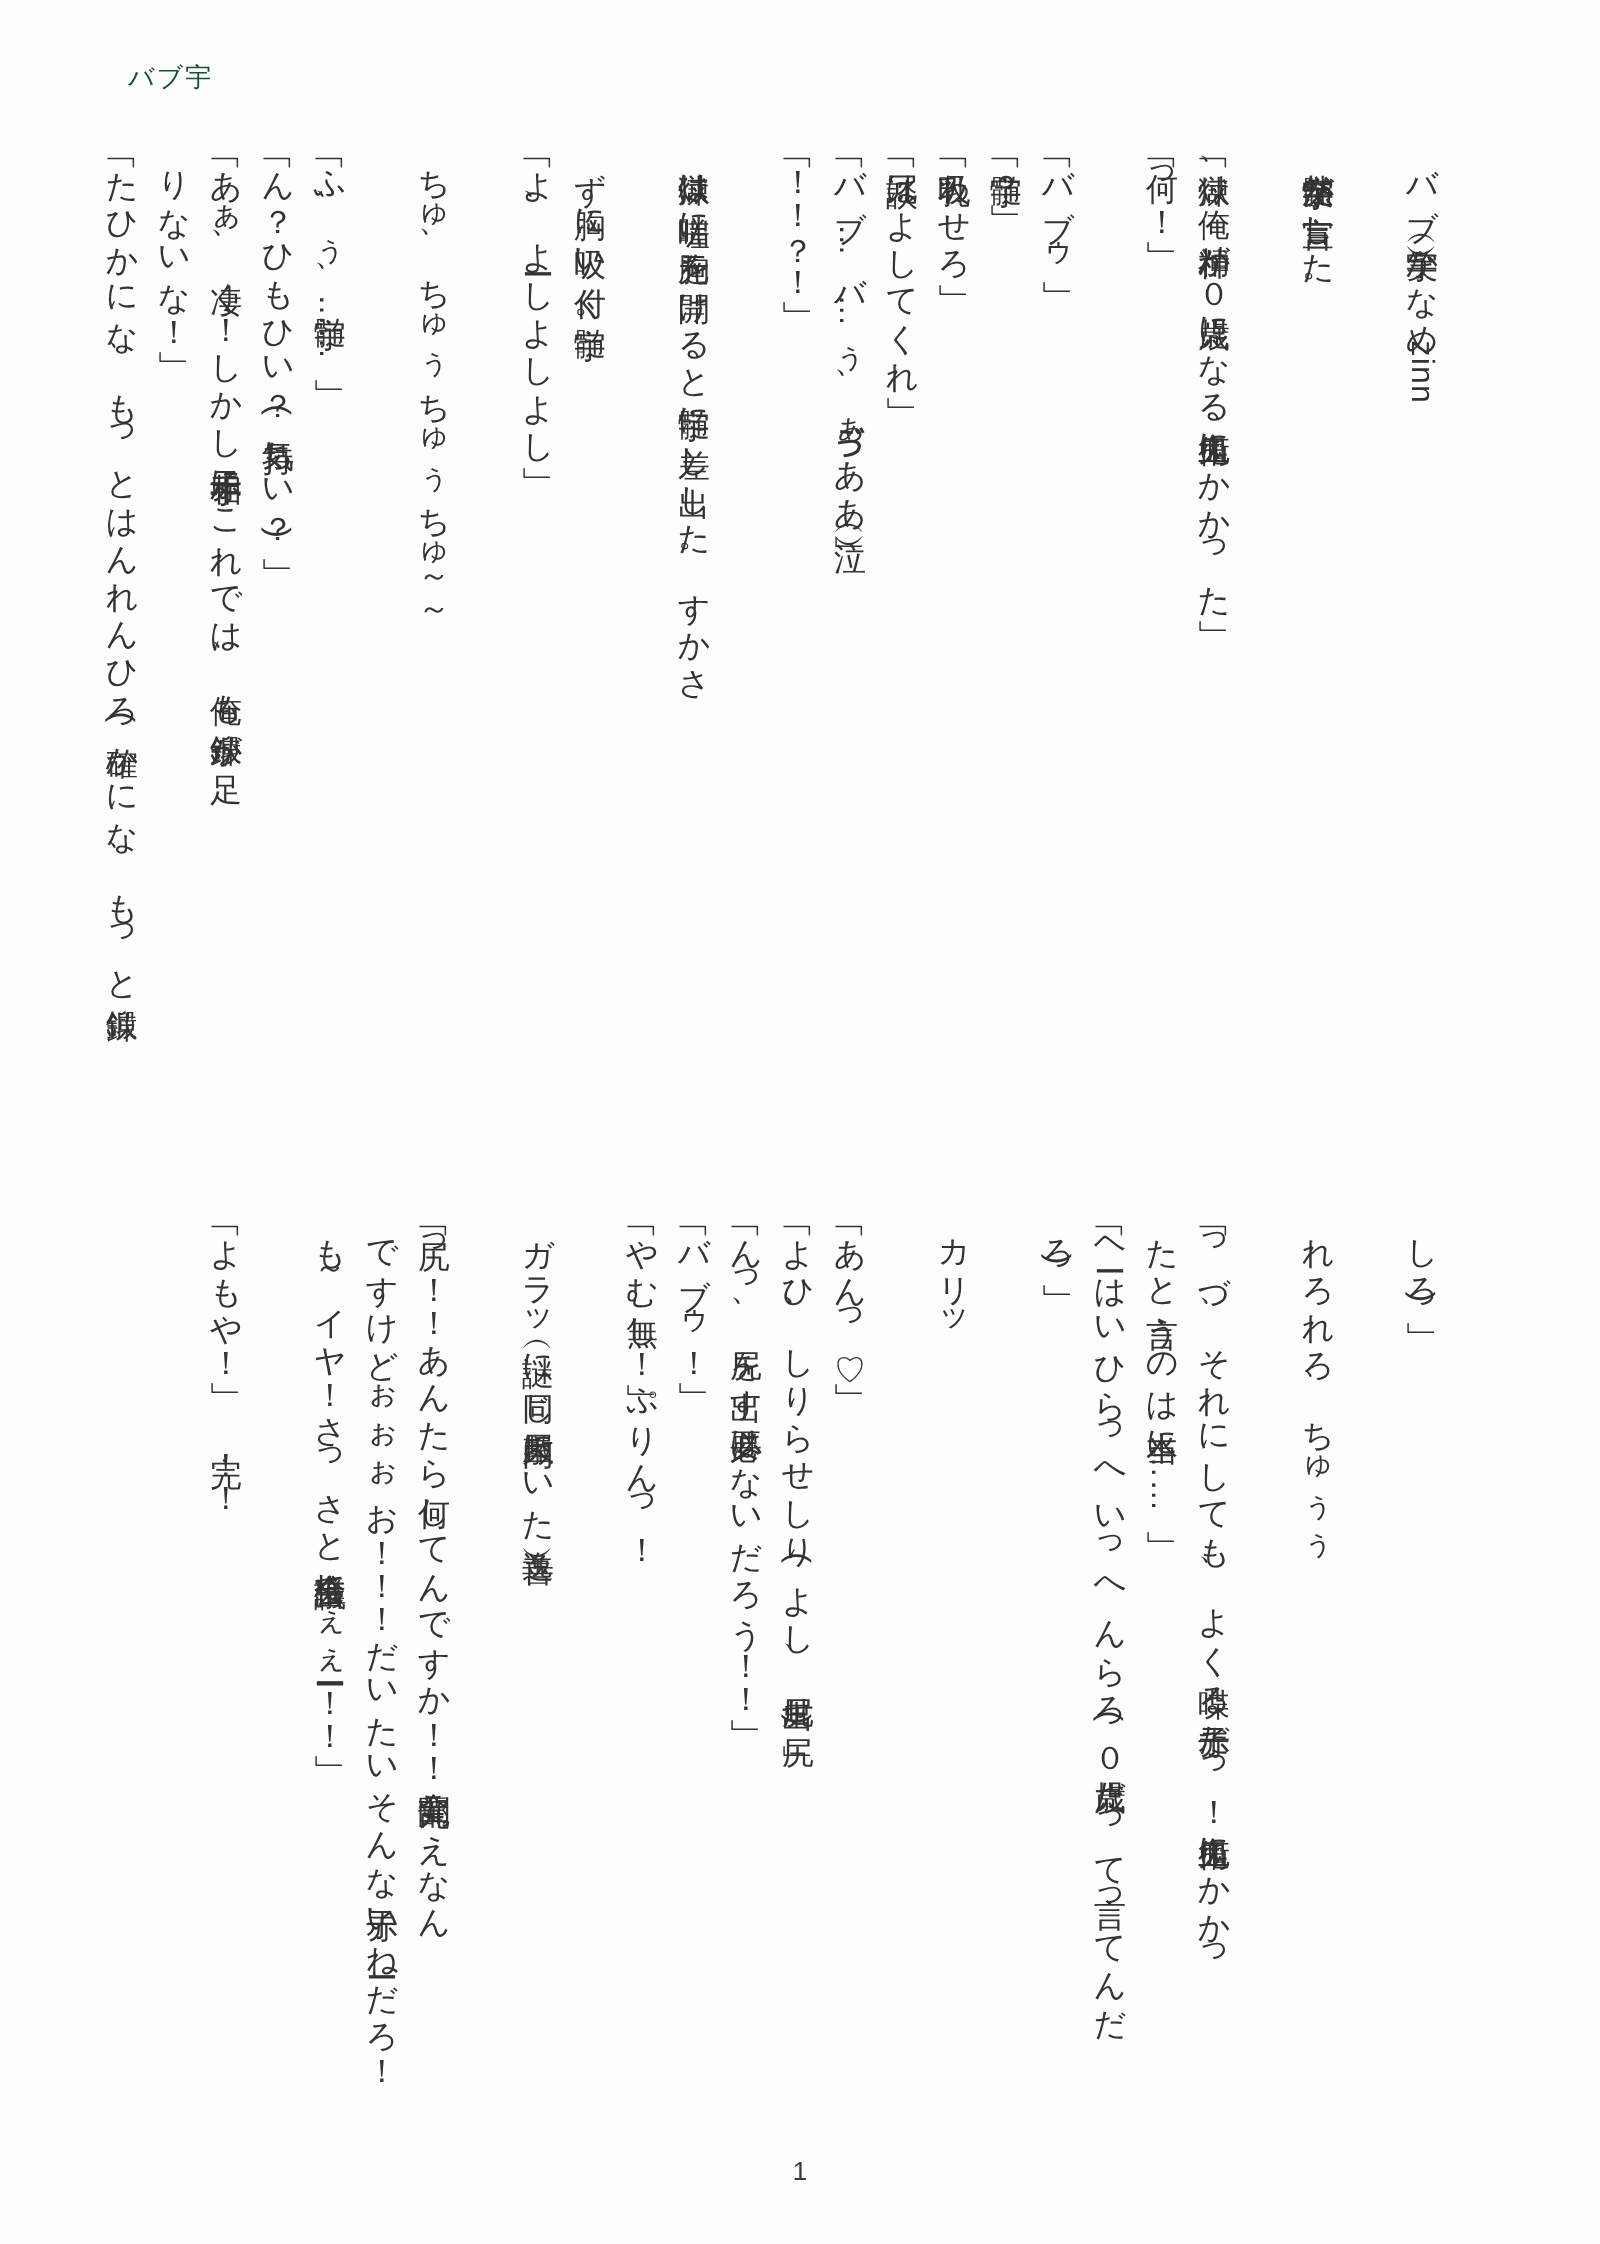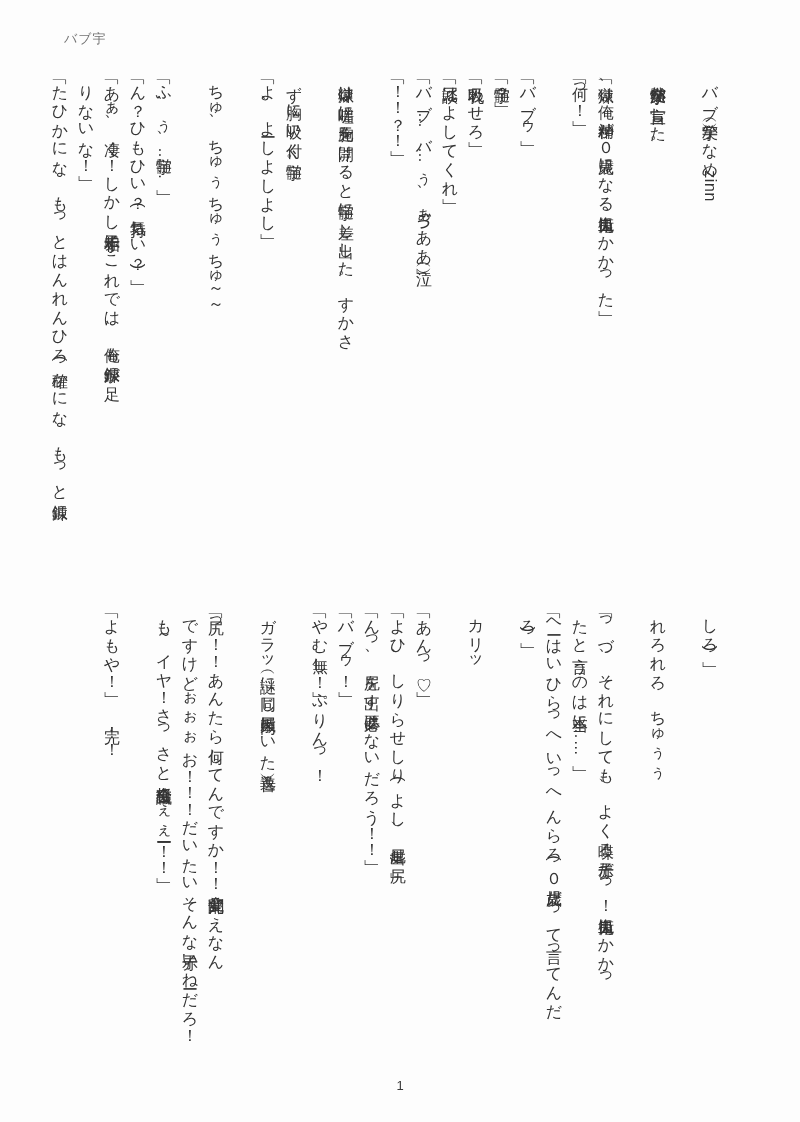--- a/index.html
+++ b/index.html
@@ -13,21 +13,21 @@
     margin:0 auto;
     background:#fdfdfd;
     color:#2e2e2e;
     overflow:hidden;
   }
   .page-header{
     position:absolute;
     left:64px;top:30px;
     font-size:13px;
     letter-spacing:1px;
-    color:#737373;
+    color:#14532d;
   }
   .vband{
     position:absolute;
     right:77px;
     writing-mode:vertical-rl;
     text-orientation:mixed;
     font-size:16px;
     line-height:26px;
     letter-spacing:0.6px;
     color:#333333;

